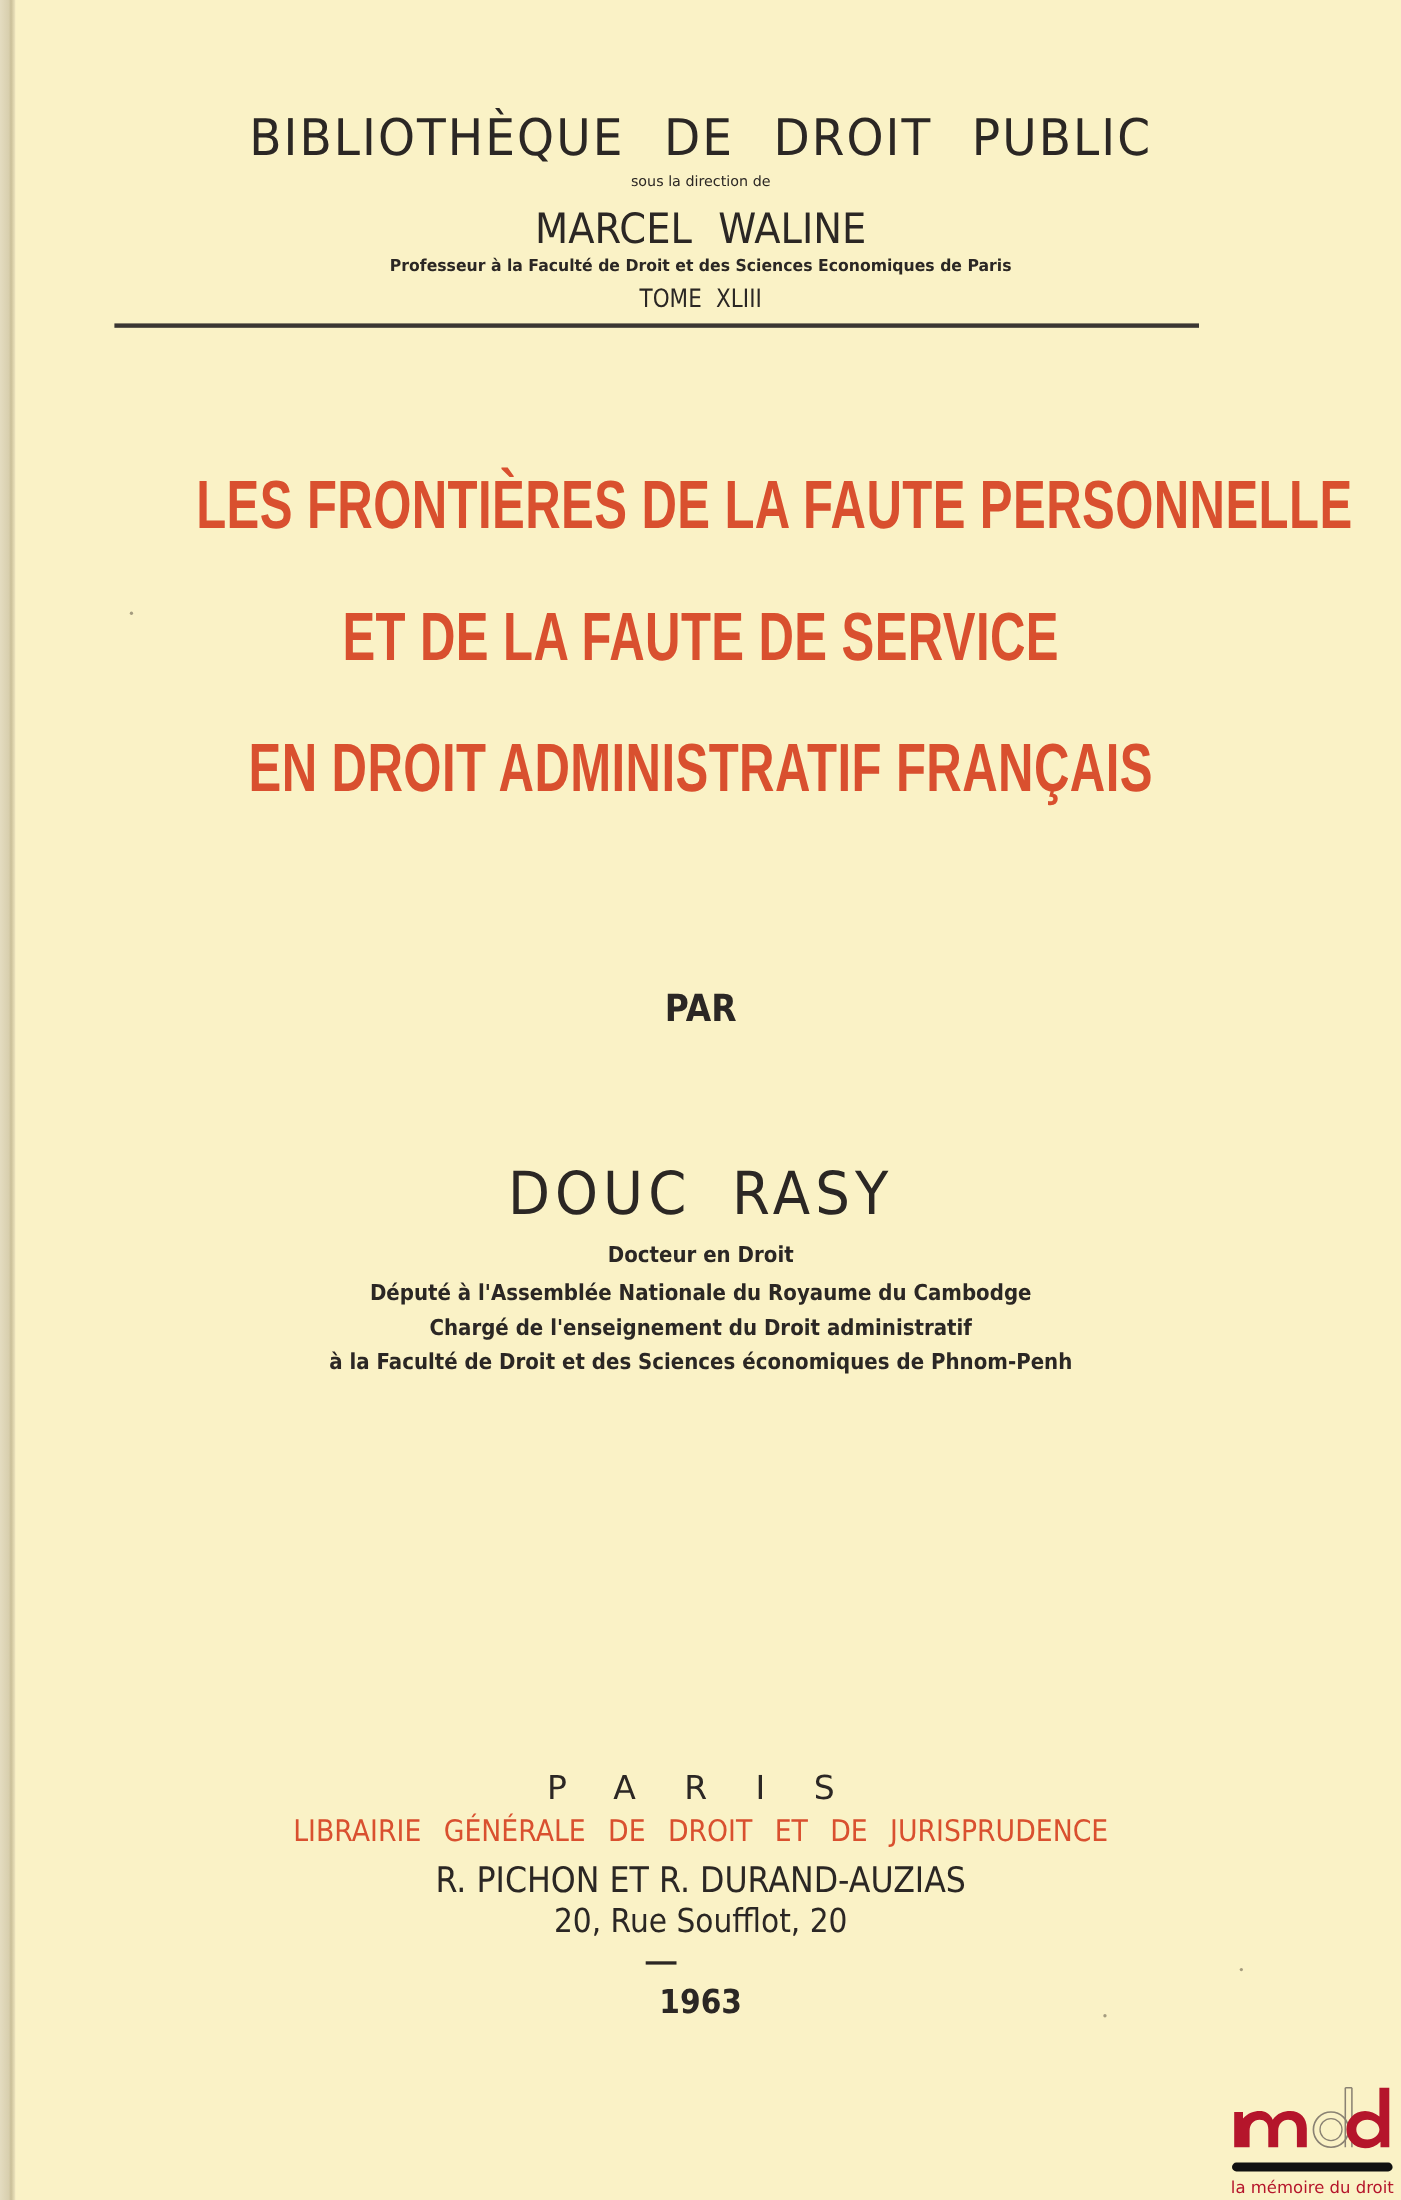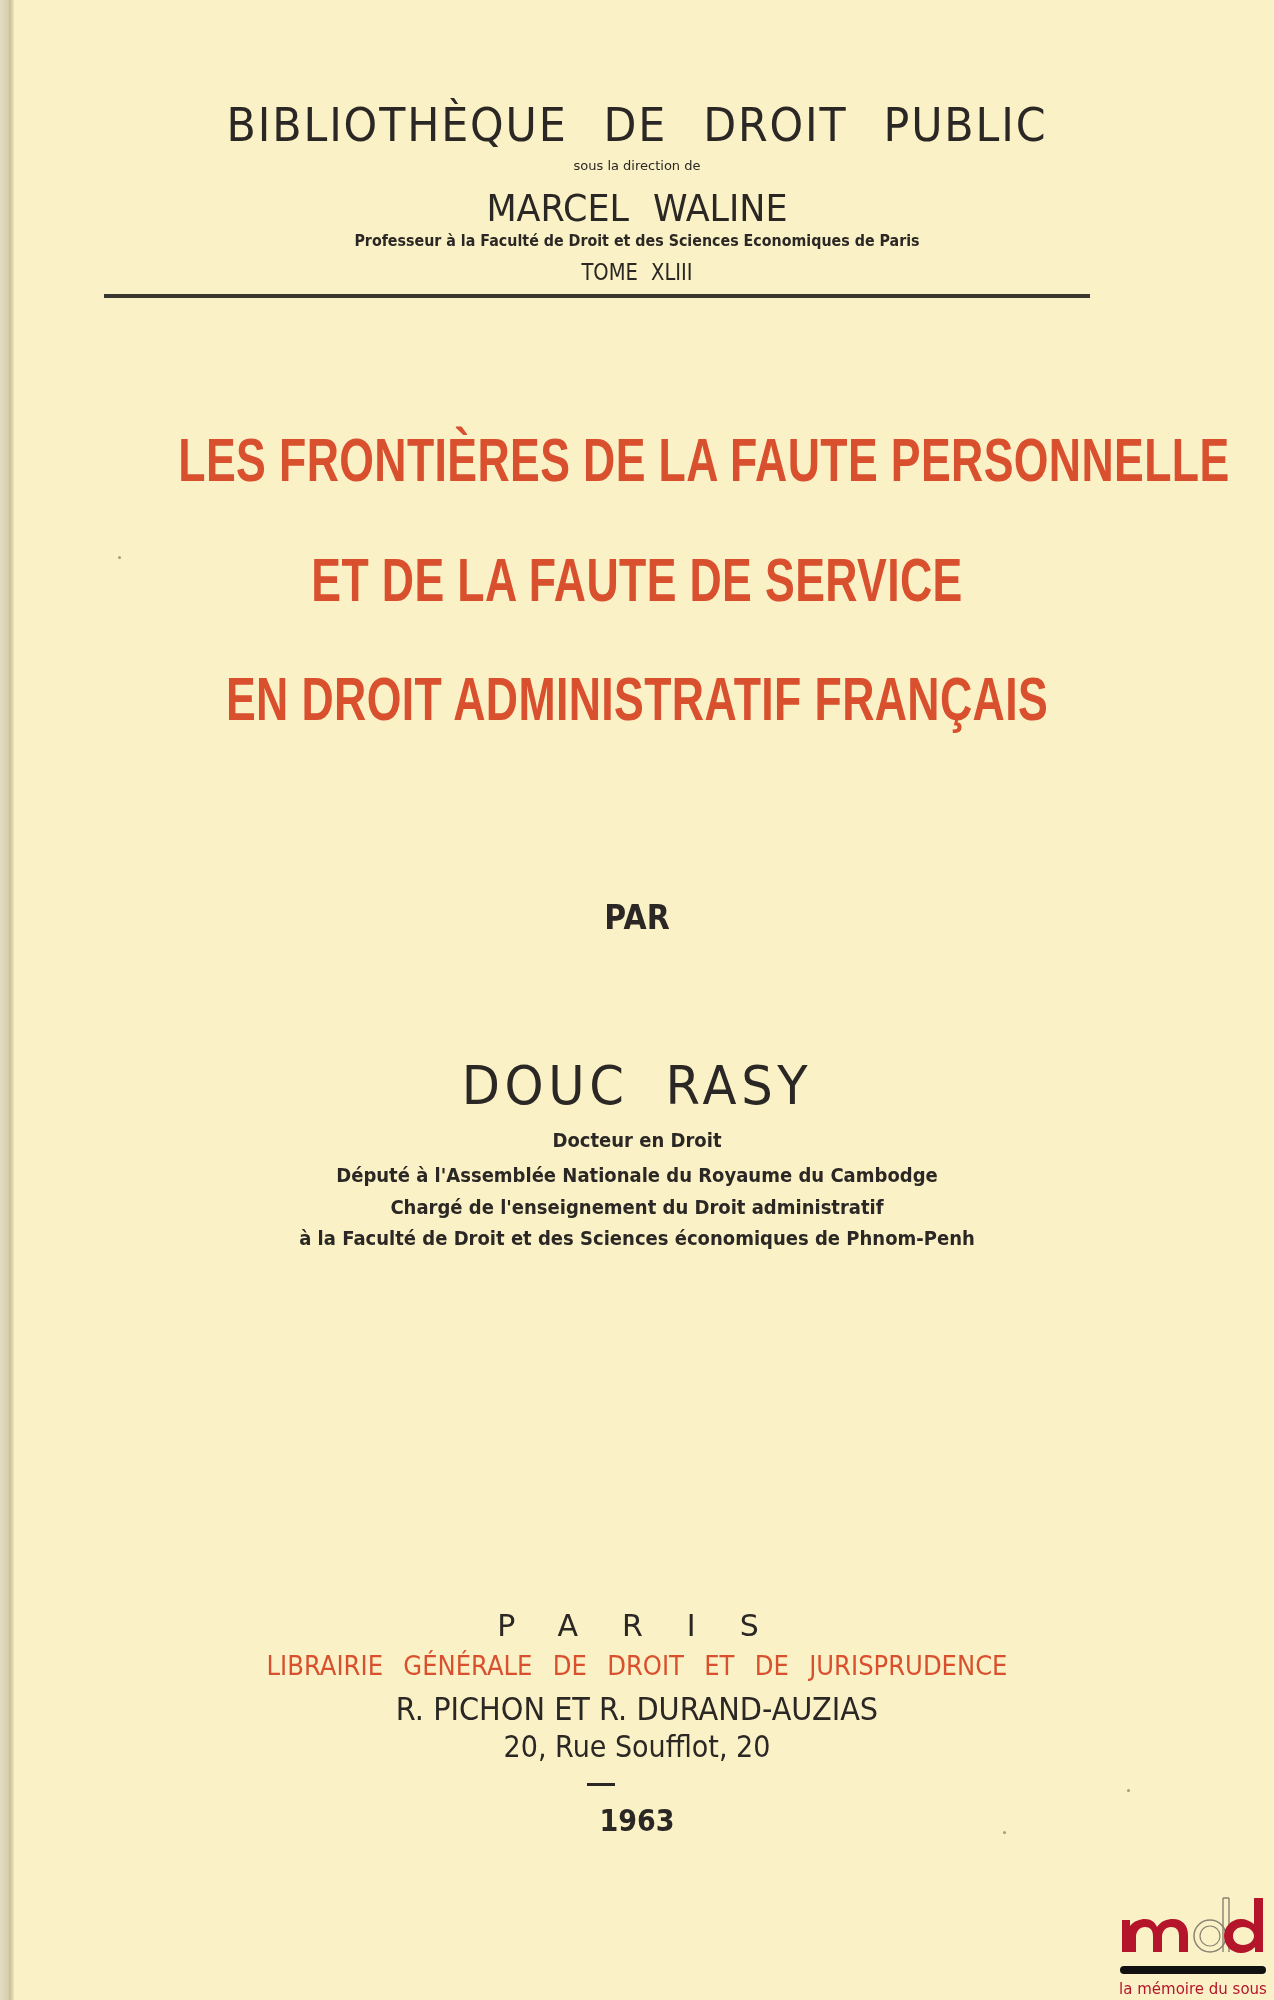--- a/index.html
+++ b/index.html
@@ -87,13 +87,13 @@
   <path d="M6 62 V30 H14 V36 C18 31 24 29 29 29 C35 29 39 32 41 37 C45 31 51 29 57 29 C66 29 72 35 72 45 V62 H63 V46 C63 40 60 37 55 37 C50 37 46 41 46 47 V62 H37 V46 C37 40 34 37 29 37 C24 37 20 41 20 47 V62 Z" fill="#b5152b"></path>
 
   <circle cx="94" cy="46" r="16" fill="none" stroke="#8a8273" stroke-width="1.5"></circle>
   <circle cx="94" cy="46" r="10" fill="none" stroke="#8a8273" stroke-width="1.2"></circle>
   <path d="M107 8 V62 M113 8 V62 M107 8 H113" fill="none" stroke="#8a8273" stroke-width="1.4"></path>
 
   <path d="M138 8 H147 V62 H139 V57 C135 61 130 63 125 63 C115 63 108 55 108 46 C108 37 115 29 125 29 C130 29 134 31 138 34 Z M127 37 C121 37 117 41 117 46 C117 51 121 55 127 55 C133 55 138 51 138 46 C138 41 133 37 127 37 Z" fill="#b5152b" fill-rule="evenodd"></path>
 
   <rect x="4" y="76" width="146" height="8" rx="4" fill="#111"></rect>
 </svg>
-<div class="logo-tag">la mémoire du sous</div>
+<div class="logo-tag">la mémoire du droit</div>
 
 </body></html>

